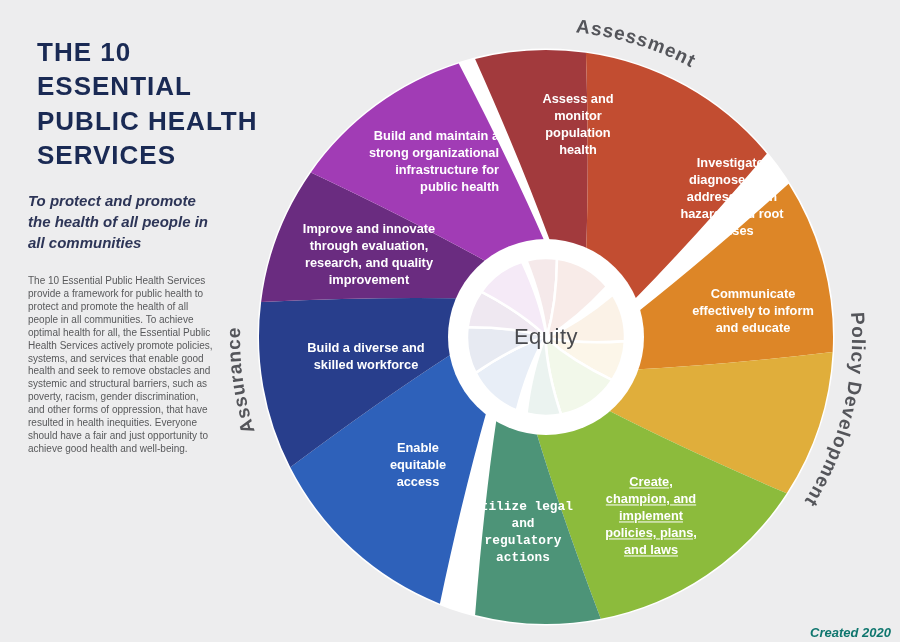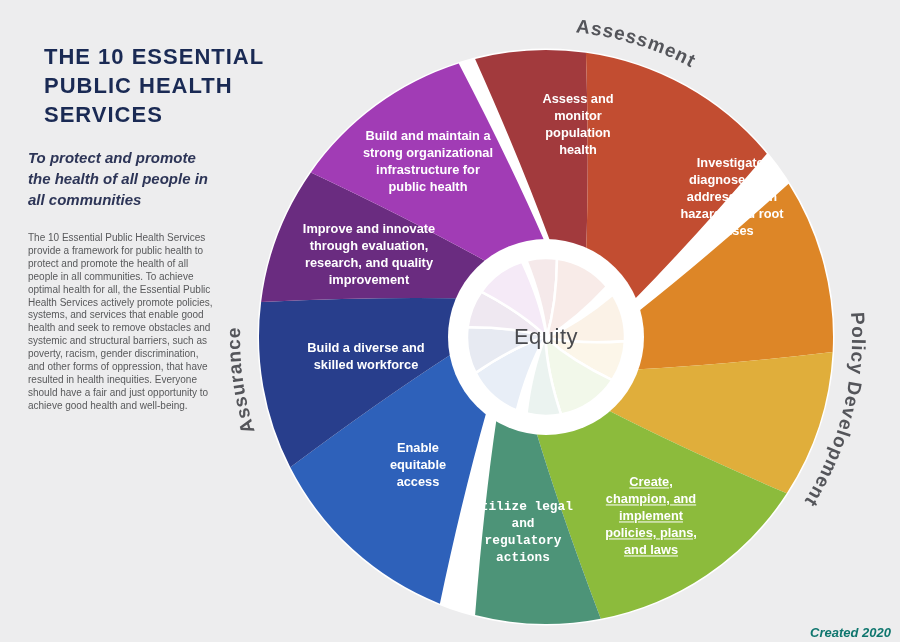--- a/index.html
+++ b/index.html
@@ -3,21 +3,21 @@
 <meta charset="utf-8">
 <style>
   html,body{margin:0;padding:0;}
   .stage{
     position:relative;width:900px;height:642px;overflow:hidden;
     background:#ededee;
     font-family:"Liberation Sans", sans-serif;
   }
   .left-panel{position:absolute;left:28px;top:26px;width:240px;}
   .page-title{
-    margin:16px;width:240px;font-size:22px;font-weight:700;line-height:1.32;
+    margin:9px;width:240px;font-size:26px;font-weight:700;line-height:1.32;
     letter-spacing:1px;color:#1a2a54;
   }
   .subtitle{
     margin:18px 0 0;width:185px;font-size:15px;font-weight:700;font-style:italic;
     line-height:1.4;color:#2d3557;
   }
   .body-text{
     margin:22px 0 0;width:187px;font-size:10px;line-height:1.29;color:#58595b;
   }
   #wheel-svg{position:absolute;left:0;top:0;}
@@ -71,23 +71,24 @@
       <defs>
         <path id="cat-arc" d="M546,31 A306 306 0 0 1 546,643 A306 306 0 0 1 545.9465929251603,31.000004660646482" fill="none"></path>
       </defs>
       <text font-family="Liberation Sans, sans-serif" font-size="19" font-weight="bold" fill="#54555a" letter-spacing="1"><textPath startOffset="4.72%" text-anchor="middle" href="#cat-arc">Assessment</textPath></text>
       <text font-family="Liberation Sans, sans-serif" font-size="19" font-weight="bold" fill="#54555a" letter-spacing="1"><textPath startOffset="28.89%" text-anchor="middle" href="#cat-arc">Policy Development</textPath></text>
       <text font-family="Liberation Sans, sans-serif" font-size="19" font-weight="bold" fill="#54555a" letter-spacing="1"><textPath startOffset="72.78%" text-anchor="middle" href="#cat-arc">Assurance</textPath></text>
     </svg>
 
   <div class="seg-label" style="left: 578px; top: 124px; width: 82px;">Assess and monitor population health</div>
   <div class="seg-label" style="left: 732px; top: 197px; width: 110px;">Investigate, diagnose, and address health hazards and root causes</div>
+  <div class="seg-label" style="left: 753px; top: 311px; width: 126px;">Communicate effectively to inform and educate</div>
   <div class="seg-label" style="left: 651px; top: 516px; width: 96px; text-decoration: underline;">Create, champion, and implement policies, plans, and laws</div>
   <div class="seg-label" style="left: 523px; top: 532px; width: 100px; font-family: Liberation Mono, monospace;">Utilize legal and regulatory actions</div>
   <div class="seg-label" style="left: 418px; top: 465px; width: 64px;">Enable equitable access</div>
   <div class="seg-label" style="left: 366px; top: 356px; width: 130px;">Build a diverse and skilled workforce</div>
   <div class="seg-label" style="left: 369px; top: 254px; width: 147px;">Improve and innovate through evaluation, research, and quality improvement</div>
-  <div class="seg-label" style="left: 428px; top: 161px; width: 142px;">Build and maintain a strong organizational infrastructure for public health</div>
+  <div class="seg-label" style="left: 428px; top: 161px; width: 142px; text-align: right;">Build and maintain a strong organizational infrastructure for public health</div>
 
   <div class="equity-label">Equity</div>
 
   <div class="credit">Created 2020</div>
 </div>
 
 </body></html>

